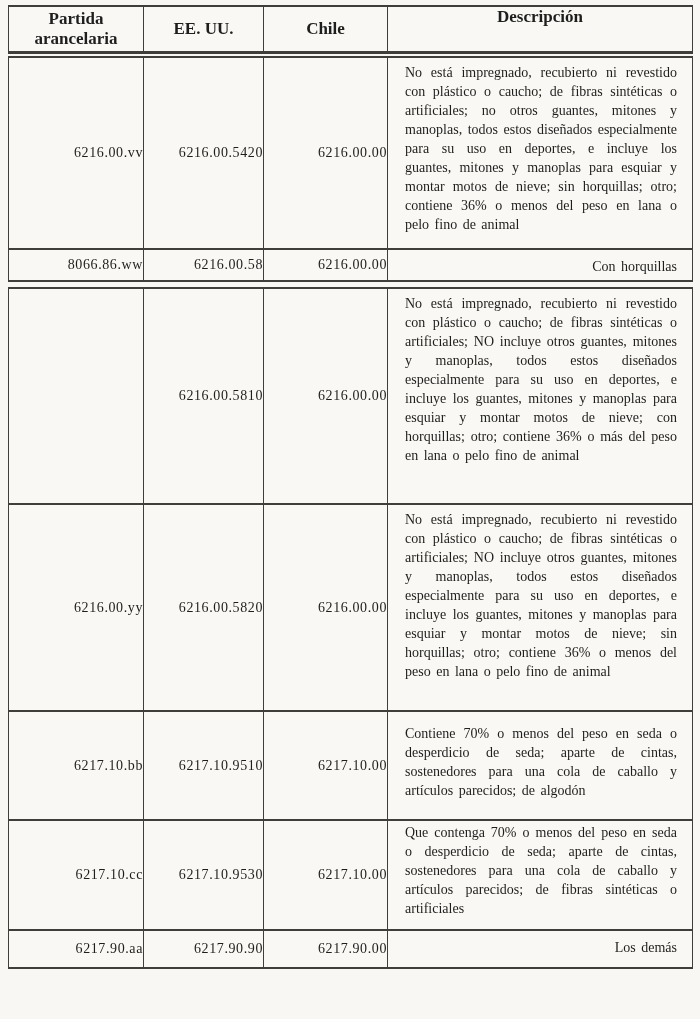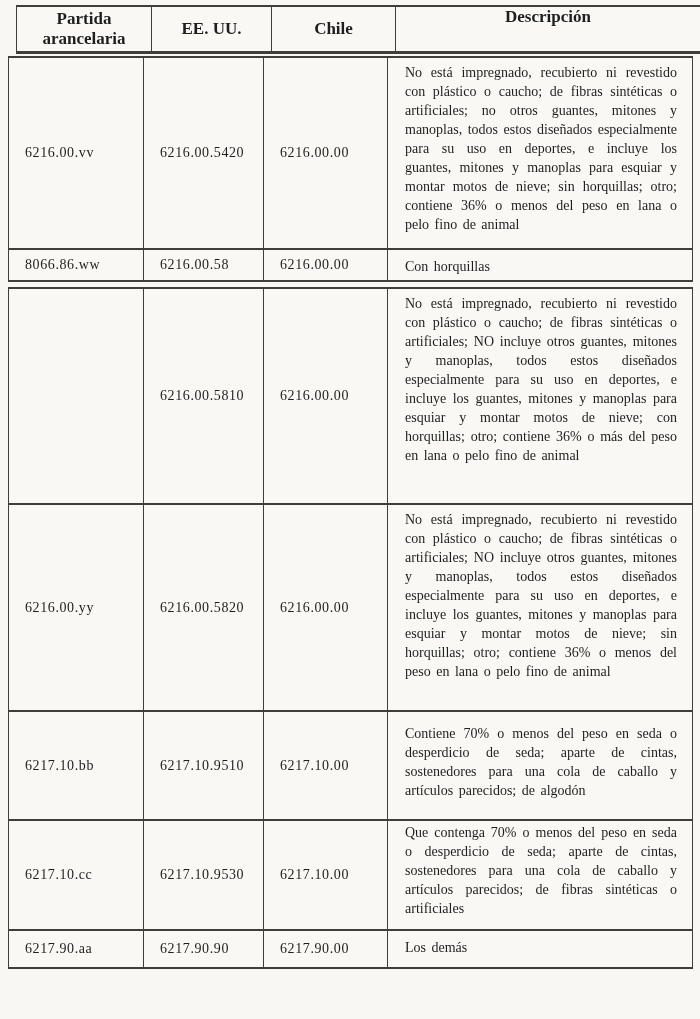--- a/index.html
+++ b/index.html
@@ -35,42 +35,42 @@
     font-size: 17px;
     text-align: center;
     vertical-align: middle;
     line-height: 20px;
     padding: 2px 4px;
     border-bottom-width: 3px;
   }
   table.header-tbl th.desc-h { vertical-align: top; padding-top: 0; }
   td.code {
     vertical-align: middle;
-    text-align: left;
+    text-align: right;
     padding-left: 16px;
     letter-spacing: 0.6px;
     font-size: 16.5px;
     white-space: nowrap;
   }
   td.desc {
     vertical-align: top;
     text-align: justify;
     padding: 5px 15px 4px 17px;
     line-height: 19px;
     font-size: 16px;
     word-spacing: 2px;
   }
-  td.desc.single { padding-top: 7px; text-align: left; }
+  td.desc.single { padding-top: 7px; text-align: right; }
 </style>
 </head>
 <body>
 
 <div class="page">
 
-  <table class="tbl header-tbl" style="top:5px;margin-left:8px;">
+  <table class="tbl header-tbl" style="top:5px;">
     <colgroup>
         <col style="width:135px">
         <col style="width:120px">
         <col style="width:124px">
         <col style="width:305px">
       </colgroup>
     <tbody>
         <tr style="height:45px">
       <th>Partida arancelaria</th>
       <th>EE. UU.</th>

